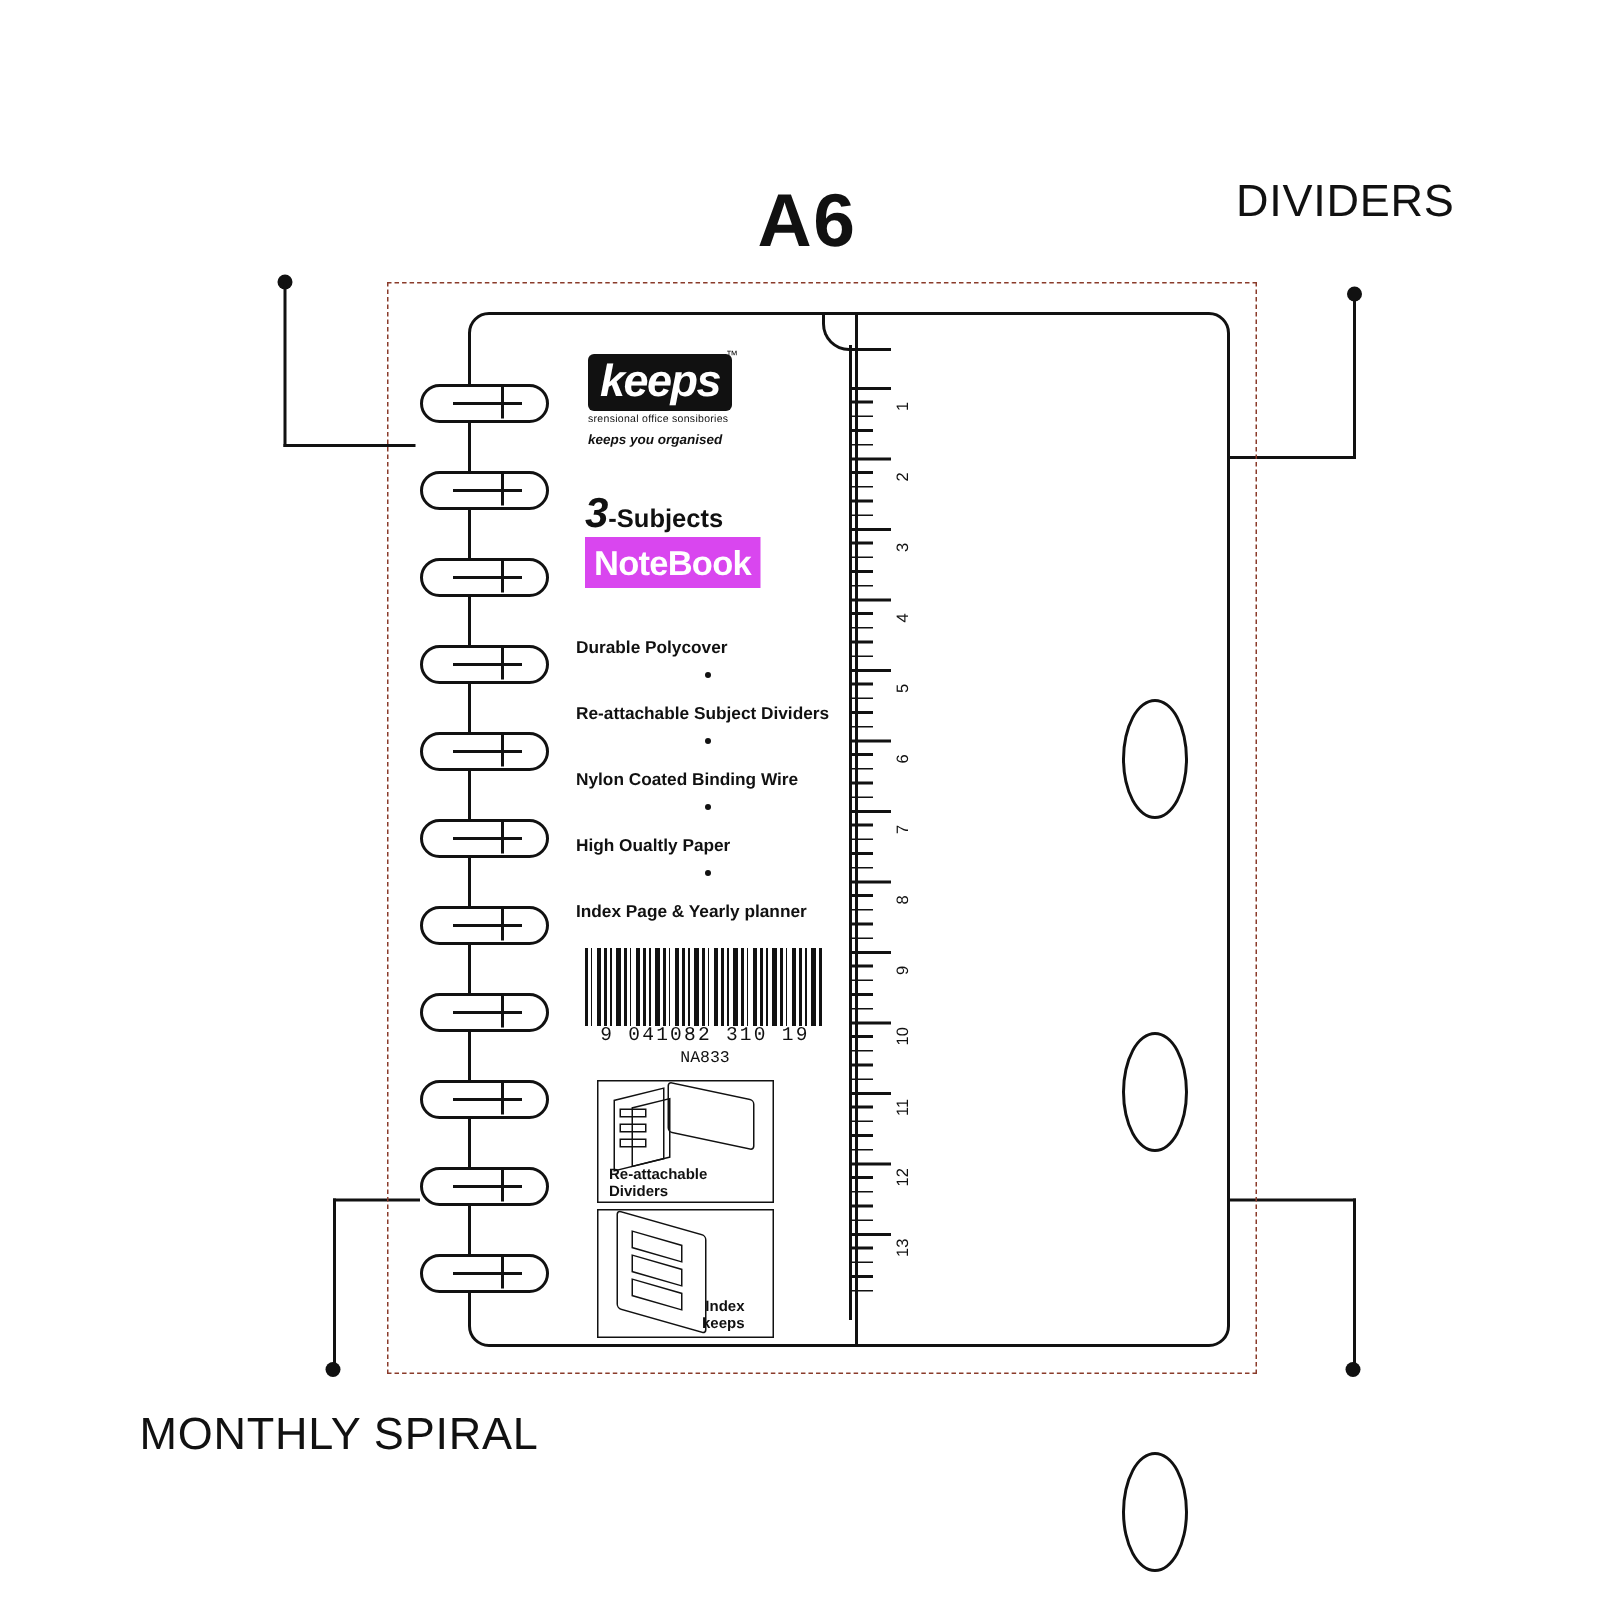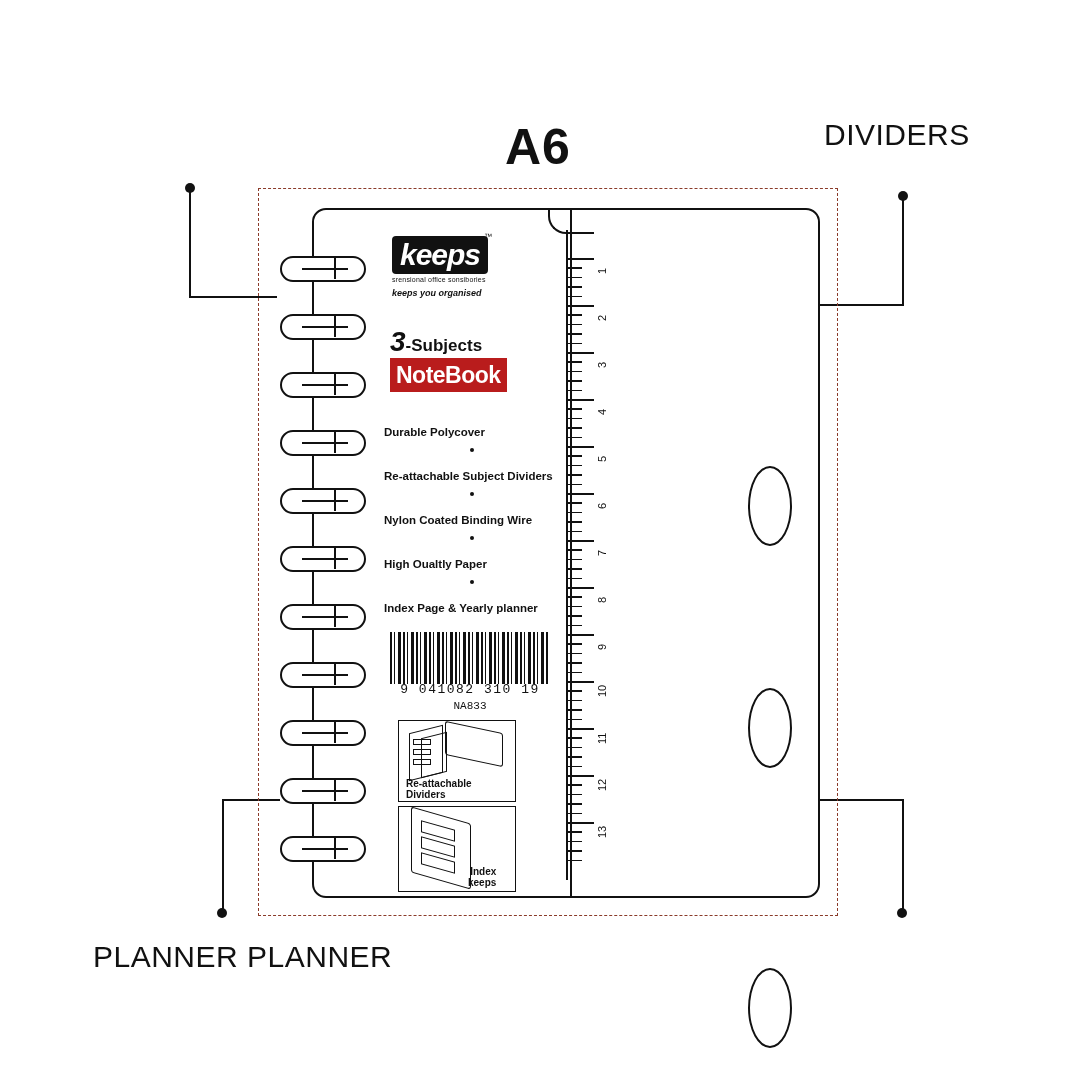--- a/index.html
+++ b/index.html
@@ -241,21 +241,21 @@
     font-size: 17px;
     font-weight: bold;
     color: #111111;
   }
 
   #notebook-wordmark {
     position: absolute;
     left: 6px;
     top: 128px;
     height: 34px;
-    background: #b91c1c;
+    background: #d946ef;
     padding: 3px 6px;
     box-sizing: border-box;
     display: inline-block;
   }
   #notebook-wordmark span {
     color: #ffffff;
     font-family: "Liberation Sans", sans-serif;
     font-weight: bold;
     font-size: 23px;
     line-height: 28px;
@@ -366,21 +366,21 @@
     transform: rotate(-90deg);
     transform-origin: left top;
   }
 </style>
 </head>
 <body>
 
 <div id="stage">
 
   <div class="callout" id="label-dividers">DIVIDERS</div>
-  <div class="callout" id="label-monthly">PLANNER PLANNER</div>
+  <div class="callout" id="label-monthly">MONTHLY SPIRAL</div>
   <div id="label-size">A6</div>
 
   <div class="dot" id="ld-spiral-dot"></div>
   <div class="leader v" id="ld-spiral-v"></div>
   <div class="leader h" id="ld-spiral-h"></div>
 
   <div class="dot" id="ld-div-dot"></div>
   <div class="leader v" id="ld-div-v"></div>
   <div class="leader h" id="ld-div-h"></div>
 

